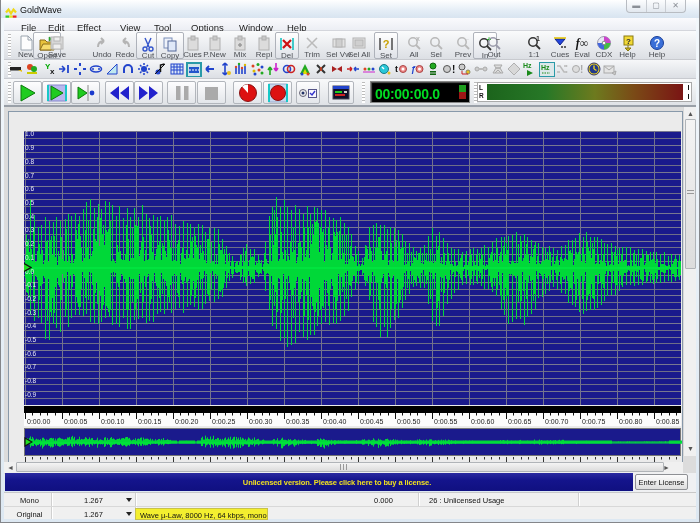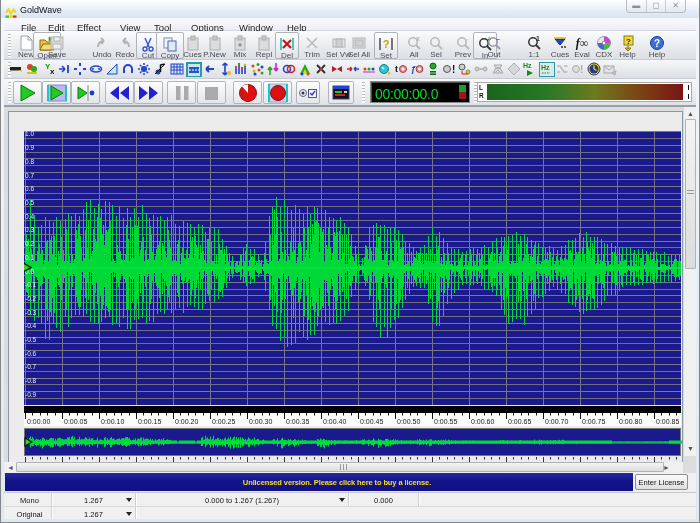--- a/index.html
+++ b/index.html
@@ -21,21 +21,21 @@
 .tico{height:16px;margin-top:3px}
 .tlab{font-size:8px;color:#4a4d52;margin-top:-1px}
 .grip{position:absolute;width:3px;background:repeating-linear-gradient(#bbb 0 1px,#fff 1px 3px)}
 #tb2{position:absolute;left:4px;top:60px;right:4px;height:19px;background:linear-gradient(#f6f7f9,#dcdfe4);border-bottom:1px solid #c8cacf}
 .sbtn{position:absolute;top:2px;width:16px;height:15px}
 .sbtn.act{background:#dce8ea;border:1px solid #2a9aa8}
 #tb3{position:absolute;left:4px;top:79px;right:4px;height:27px;background:linear-gradient(#f8f9fa,#dfe2e6);border-bottom:1px solid #9aa0a8}
 .pbtn{position:absolute;top:2px;height:23px;display:flex;align-items:center;justify-content:center;border:1px solid #b2b6bc;border-radius:2px;background:linear-gradient(#fdfdfe,#e3e6ea)}
 
 #lcd{position:absolute;left:366px;top:2px;width:100px;height:22px;background:#000;border:1px solid #888;box-shadow:inset 1px 1px 1px #555}
-#lcdtext{position:absolute;left:4px;top:4px;font-family:"Liberation Sans",sans-serif;font-size:14px;font-weight:normal;color:#00dd22;letter-spacing:-0.3px}
+#lcdtext{position:absolute;left:4px;top:4px;font-family:"Liberation Sans",sans-serif;font-size:14px;font-weight:bold;color:#00dd22;letter-spacing:-0.3px}
 #sq1{position:absolute;right:3px;top:3px;width:7px;height:7px;background:#1e9e1e}
 #sq2{position:absolute;right:3px;bottom:3px;width:7px;height:7px;background:#9e1616}
 
 #meterwrap{position:absolute;left:473px;top:3px;width:215px;height:20px;background:#fff;border:1px solid #aaa}
 #meter{position:absolute;left:9px;top:1px;width:196px;height:16px;background:linear-gradient(90deg,#1c641c,#277827 30%,#6d7a1e 55%,#7a4a16 75%,#7a1414)}
 .lr{position:absolute;left:1px;font-size:6.5px;font-weight:bold;color:#111;line-height:1}
 
 #mdi{position:absolute;left:4px;top:106px;right:4px;height:368px;background:#dcdcdc;border-top:1px solid #9aa0a8}
 #child{position:absolute;left:4px;top:4px;width:675px;height:352px;background:#ebebeb;border:1px solid #8899aa;}
 #ctitle{position:absolute;left:0;top:0;right:0;height:17px;background:linear-gradient(90deg,#eff4f9,#c6d9ef);border-bottom:1px solid #b8c8da;font-size:8.5px;color:#222}
@@ -882,28 +882,28 @@
   </div>
 <div id="licbtn">Enter License</div>
 <div id="st1">
   <div class="cell" style="left:4px;width:44px">
       <span class="ct">Mono</span>
     </div>
   <div class="cell" style="left:48px;width:84px">
       <span class="ct">1.267</span>
       <span class="arr" style="right:3px"></span>
     </div>
-  <div class="cell" style="left:132px;width:213px">
-      <span class="ct">0.000 to 1.267 (1.267)</span>
-      <span class="arr" style="right:3px"></span>
-    </div>
   <div class="cell" style="left:345px;width:70px">
       <span class="ct">0.000</span>
+    </div>
+  <div class="cell" style="left:415px;width:160px">
+      <span class="ct" style="text-align:left;padding-left:10px">26 : Unlicensed Usage</span>
     </div>
 </div>
 <div id="st2">
   <div class="cell" style="left:4px;width:44px">
       <span class="ct">Original</span>
     </div>
   <div class="cell" style="left:48px;width:84px">
       <span class="ct">1.267</span>
       <span class="arr" style="right:3px"></span>
     </div>
+  <span style="position:absolute;left:131px;top:1px;width:133px;height:12px;background:#f4ef2f;border:1px solid #c8c24a;font-size:7.5px;padding:1.5px 0 0 4px">Wave µ-Law, 8000 Hz, 64 kbps, mono</span>
 </div>
 </body></html>

